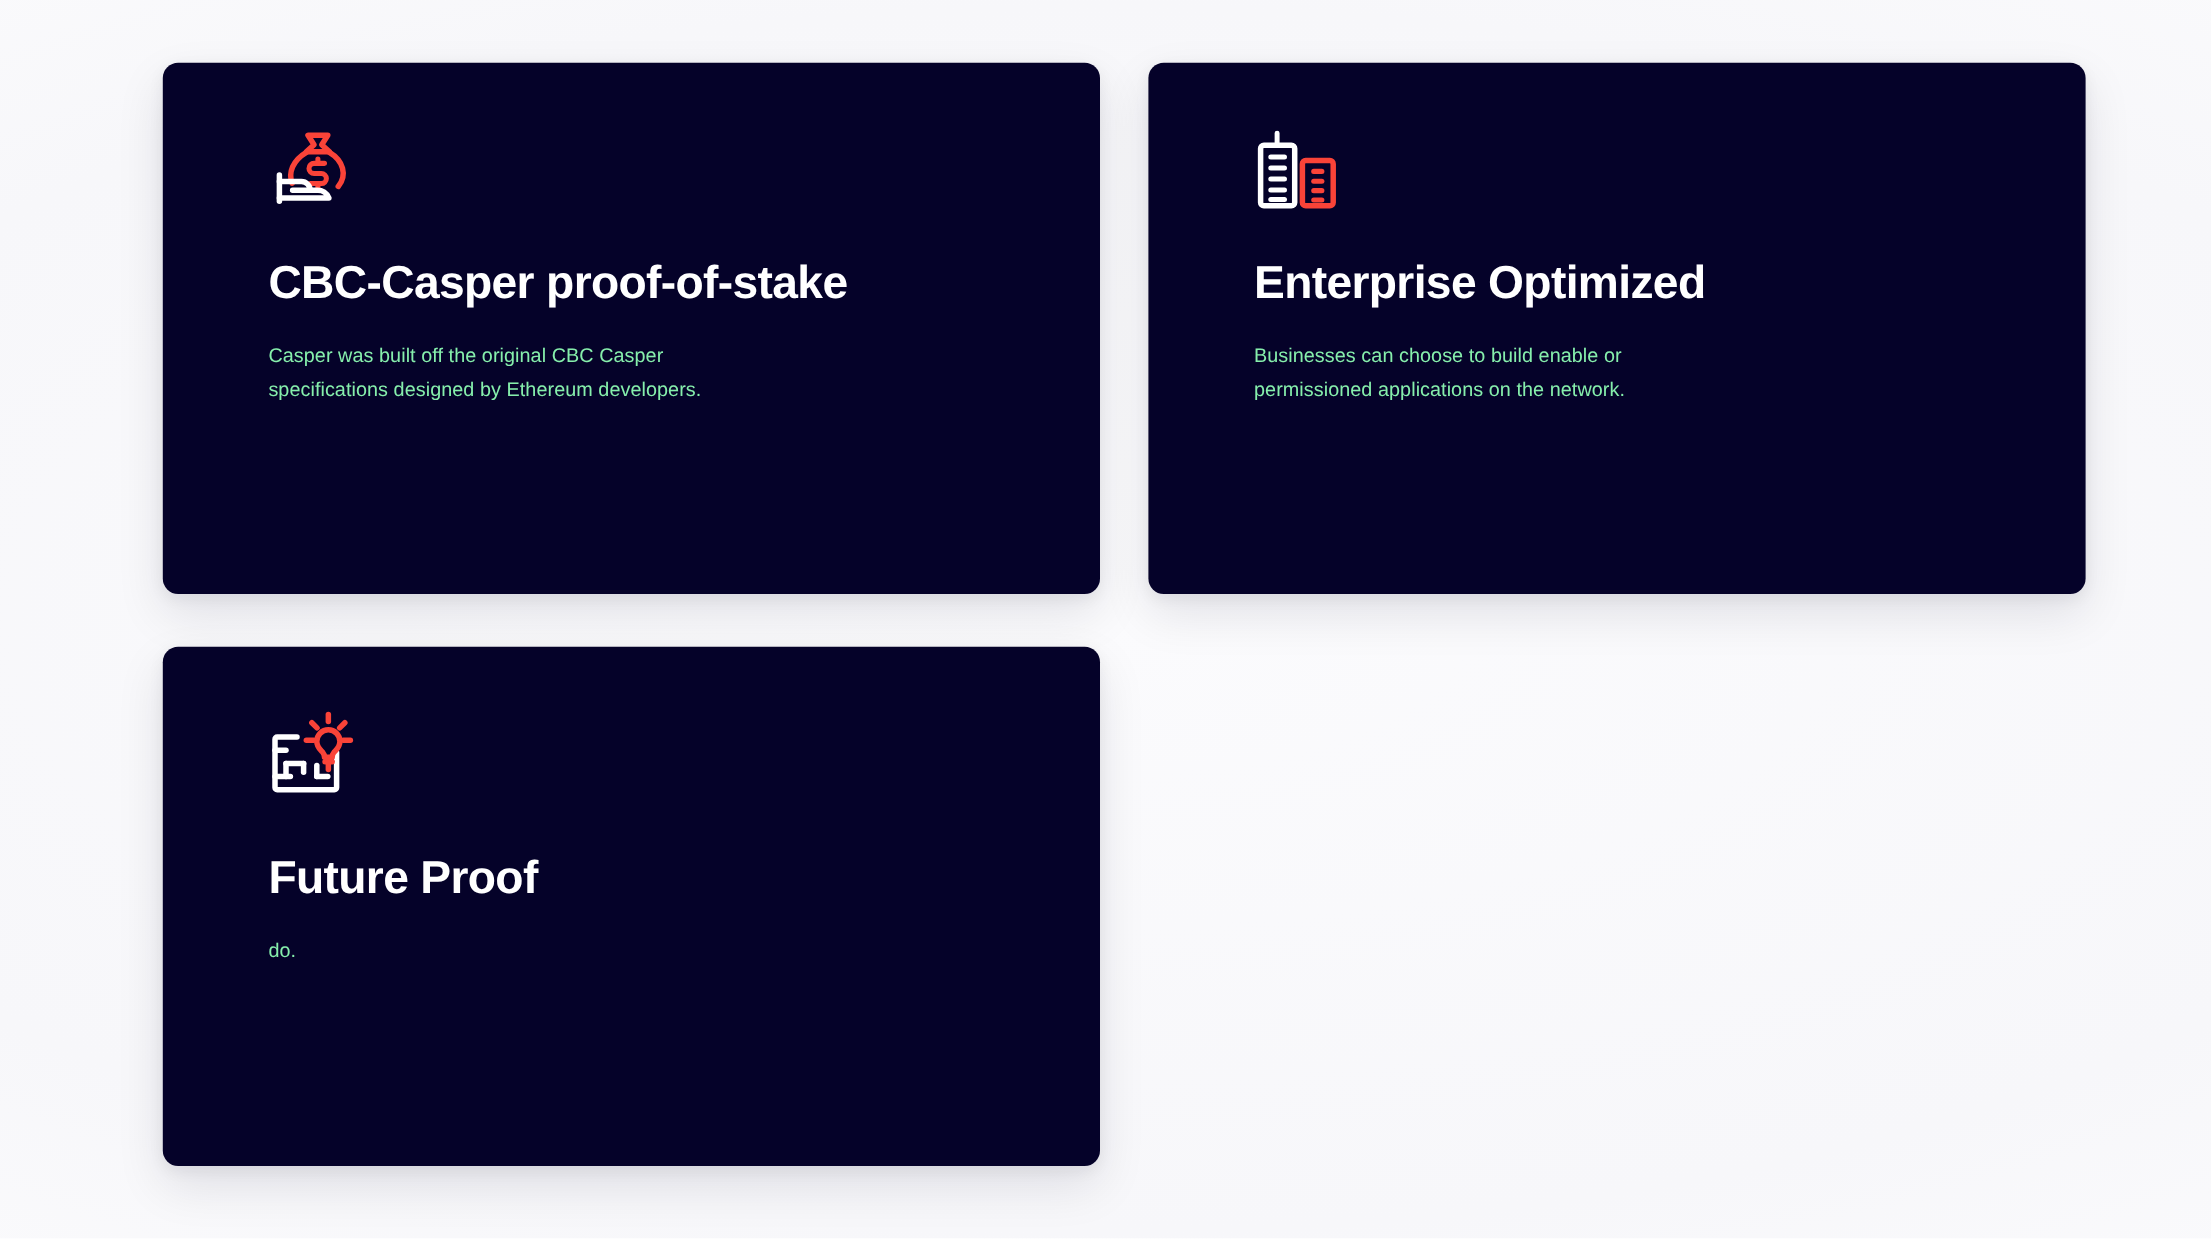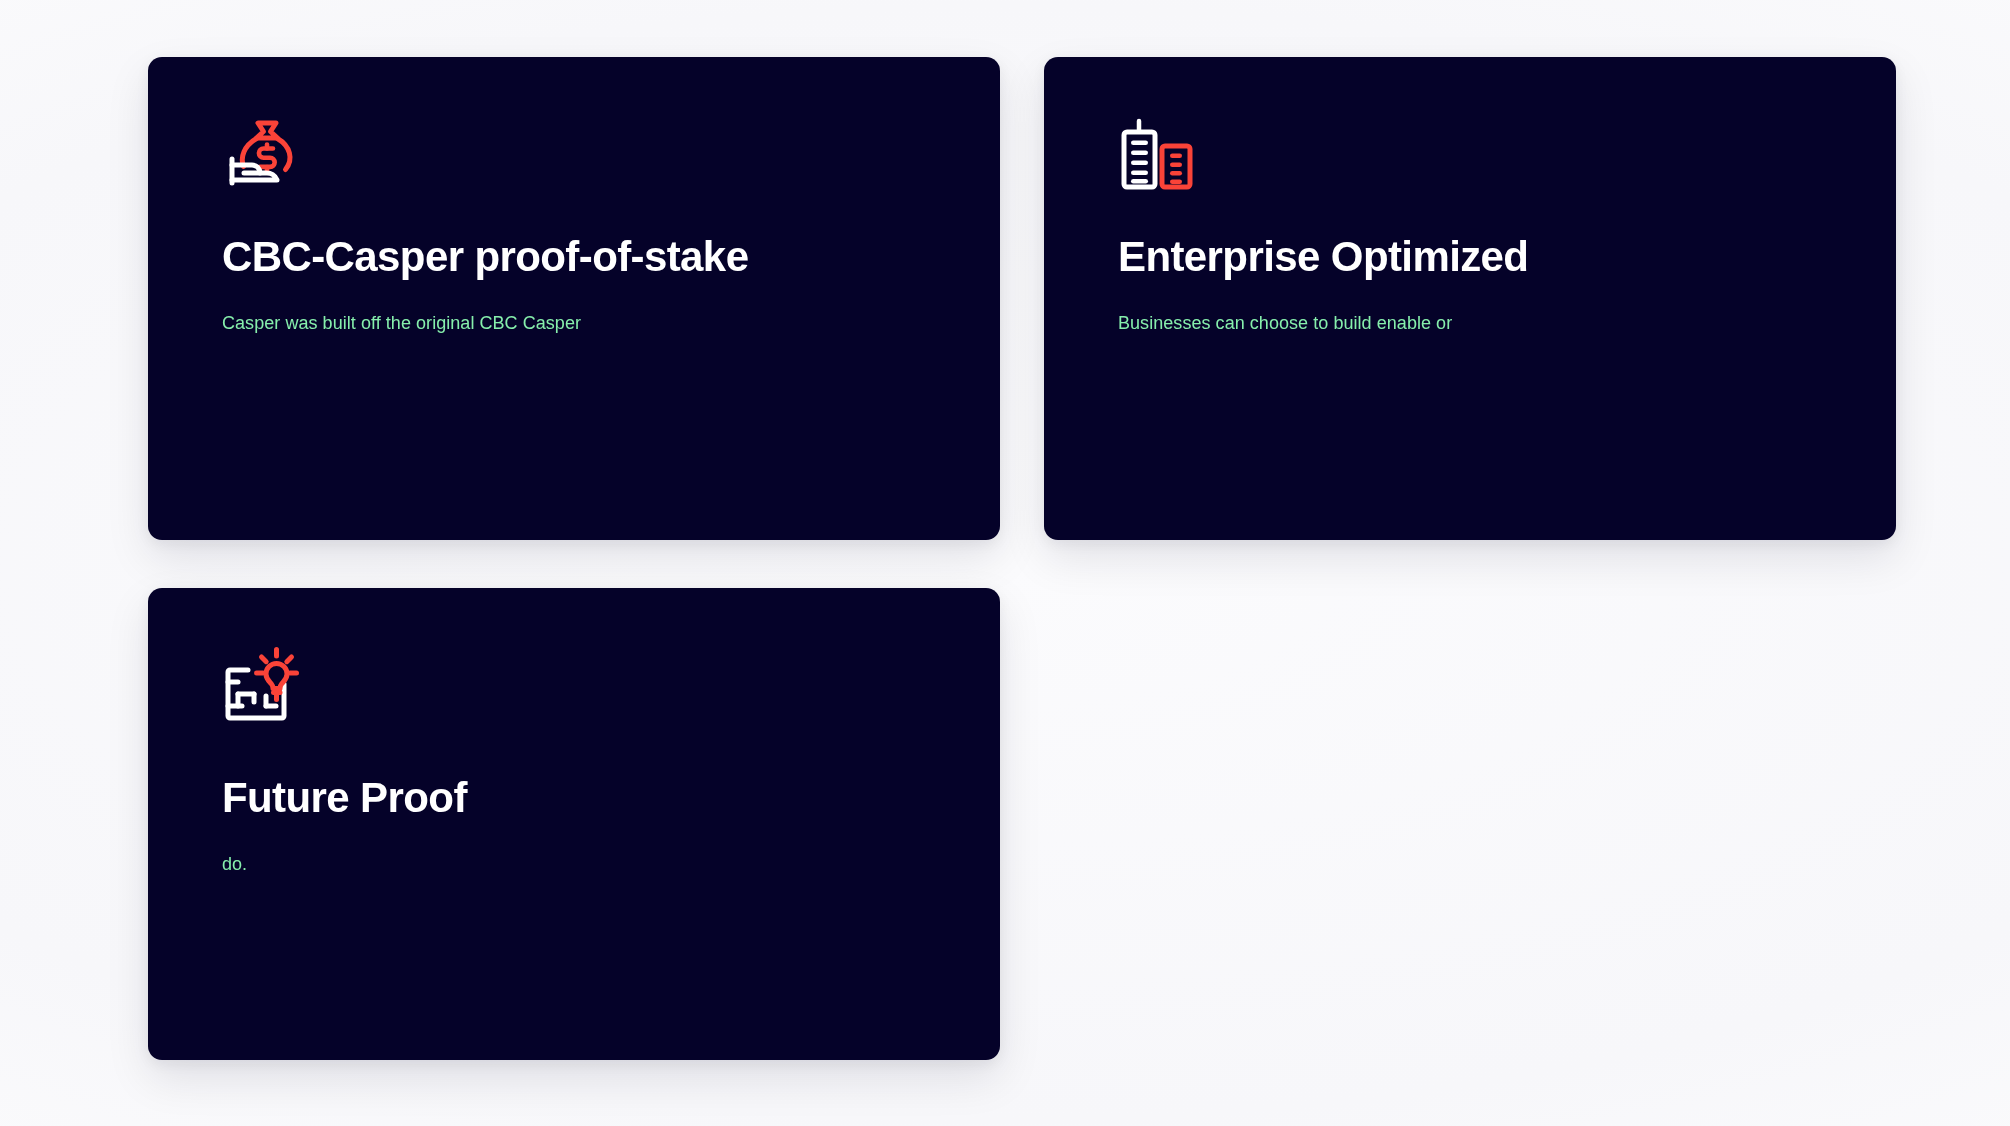--- a/index.html
+++ b/index.html
@@ -37,21 +37,21 @@
     grid-template-rows: 483px 472px;
     column-gap: 44px;
     row-gap: 48px;
   }
 
   .card {
     background: #050229;
     border-radius: 14px;
     box-shadow: 0 18px 44px rgba(10, 8, 40, 0.10),
                 0 4px 14px rgba(10, 8, 40, 0.06);
-    padding: 56px 62px 56px 74px;
+    padding: 56px 62px 56px 96px;
     position: relative;
     overflow: hidden;
   }
 
   .card-icon {
     width: 86px;
     height: 86px;
     display: block;
     margin-bottom: 34px;
   }
@@ -95,20 +95,21 @@
 
         <path d="M10 46 v24" stroke="#ffffff" stroke-width="5" stroke-linecap="round"></path>
         <path d="M10 52 h20 a8 8 0 0 1 8 8 h-16" stroke="#ffffff" stroke-width="5" stroke-linecap="round" stroke-linejoin="round" fill="none"></path>
         <path d="M10 67 h45 a11 11 0 0 0 -11 -7 h-6" stroke="#ffffff" stroke-width="5" stroke-linecap="round" stroke-linejoin="round" fill="none"></path>
       </svg>
 
       <div class="card-title">CBC-Casper proof-of-stake</div>
 
       <div class="card-body">
         <span class="ln">Casper was built off the original CBC Casper</span>
+        <span class="ln">specifications designed by Ethereum developers.</span>
       </div>
     </div>
 
     <div class="card">
       <svg class="card-icon" viewBox="0 0 86 86" fill="none">
 
         <path d="M21 8 v10" stroke="#ffffff" stroke-width="4.5" stroke-linecap="round"></path>
 
         <rect x="6" y="19" width="31" height="55" rx="3" stroke="#ffffff" stroke-width="5"></rect>
         <rect x="13" y="27.5" width="17" height="4.6" rx="2.3" fill="#ffffff"></rect>
@@ -121,20 +122,21 @@
         <rect x="52" y="40.5" width="12" height="4.6" rx="2.3" fill="#fa4338"></rect>
         <rect x="52" y="49.5" width="12" height="4.6" rx="2.3" fill="#fa4338"></rect>
         <rect x="52" y="58" width="12" height="4.6" rx="2.3" fill="#fa4338"></rect>
         <rect x="52" y="66.5" width="12" height="4.6" rx="2.3" fill="#fa4338"></rect>
       </svg>
 
       <div class="card-title">Enterprise Optimized</div>
 
       <div class="card-body">
         <span class="ln">Businesses can choose to build enable or</span>
+        <span class="ln">permissioned applications on the network.</span>
       </div>
     </div>
 
 
     <div class="card is-lower">
       <svg class="card-icon" viewBox="0 0 86 86" fill="none">
 
         <path d="M62 40 v32 a2 2 0 0 1 -2 2 H8 a2 2 0 0 1 -2 -2 V28 a2 2 0 0 1 2 -2 h18" stroke="#ffffff" stroke-width="5" stroke-linecap="round" stroke-linejoin="round" fill="none"></path>
 
         <path d="M6 38 h10" stroke="#ffffff" stroke-width="5" stroke-linecap="round"></path>

